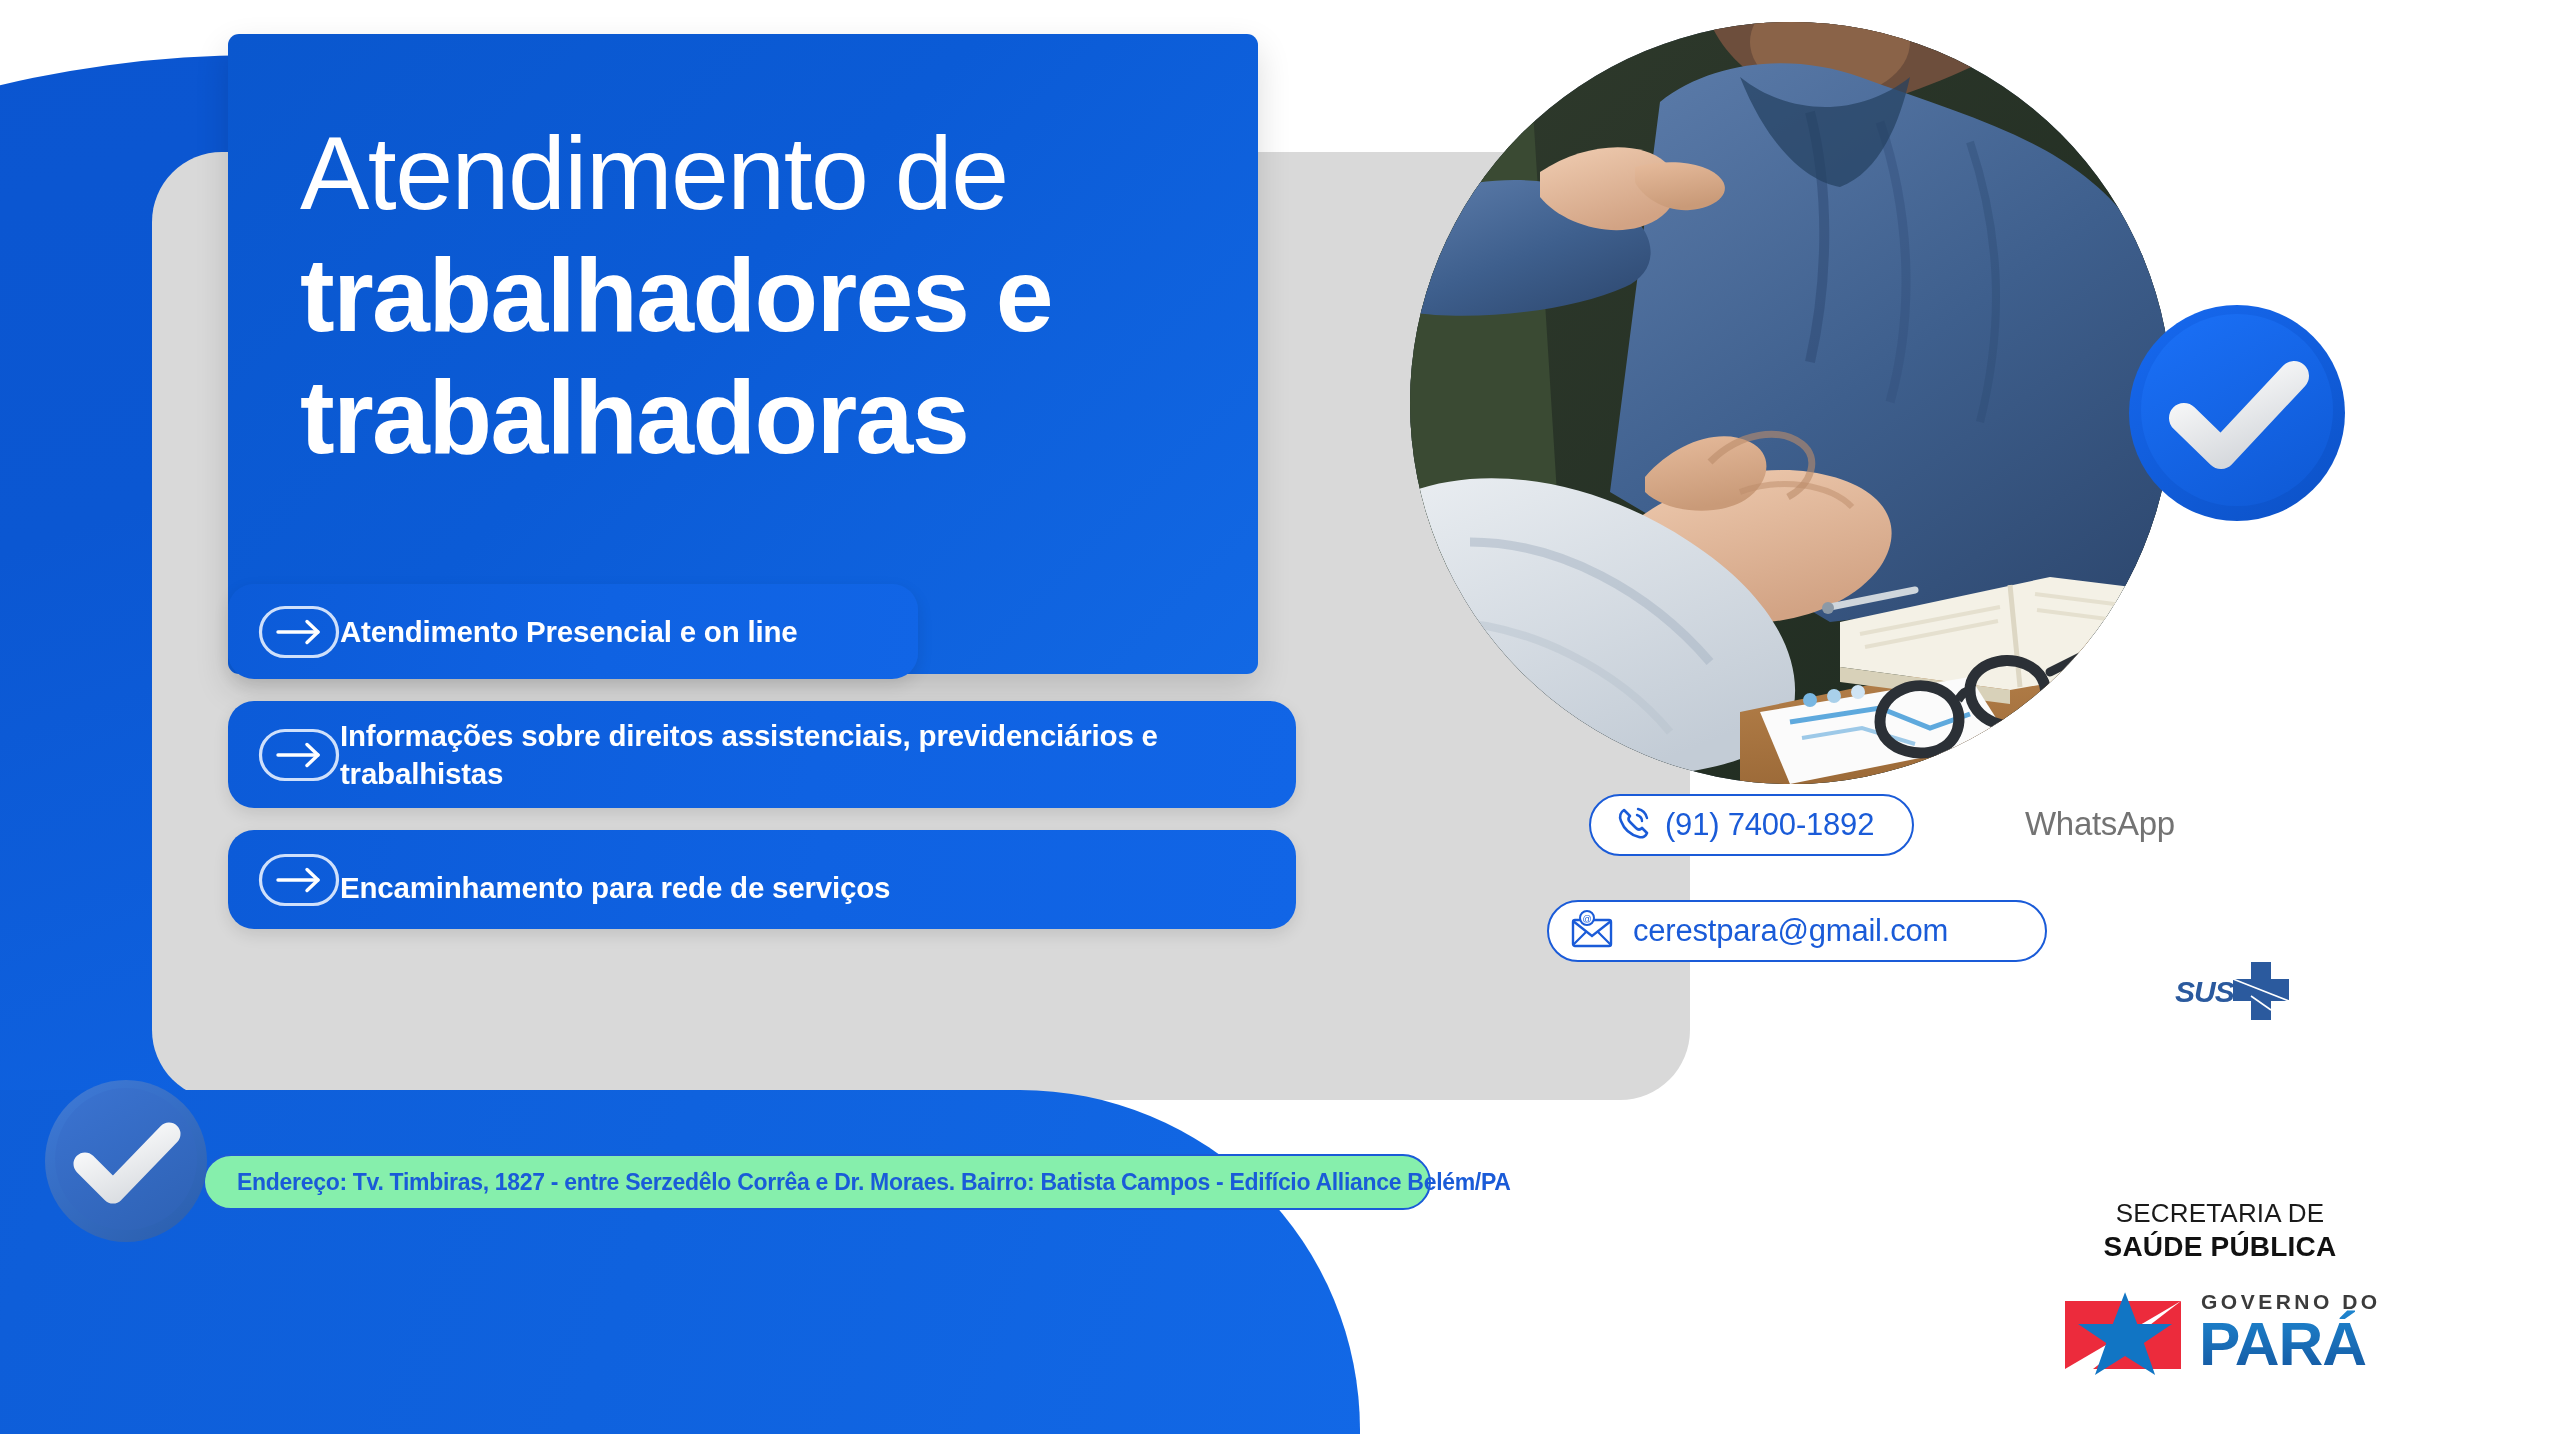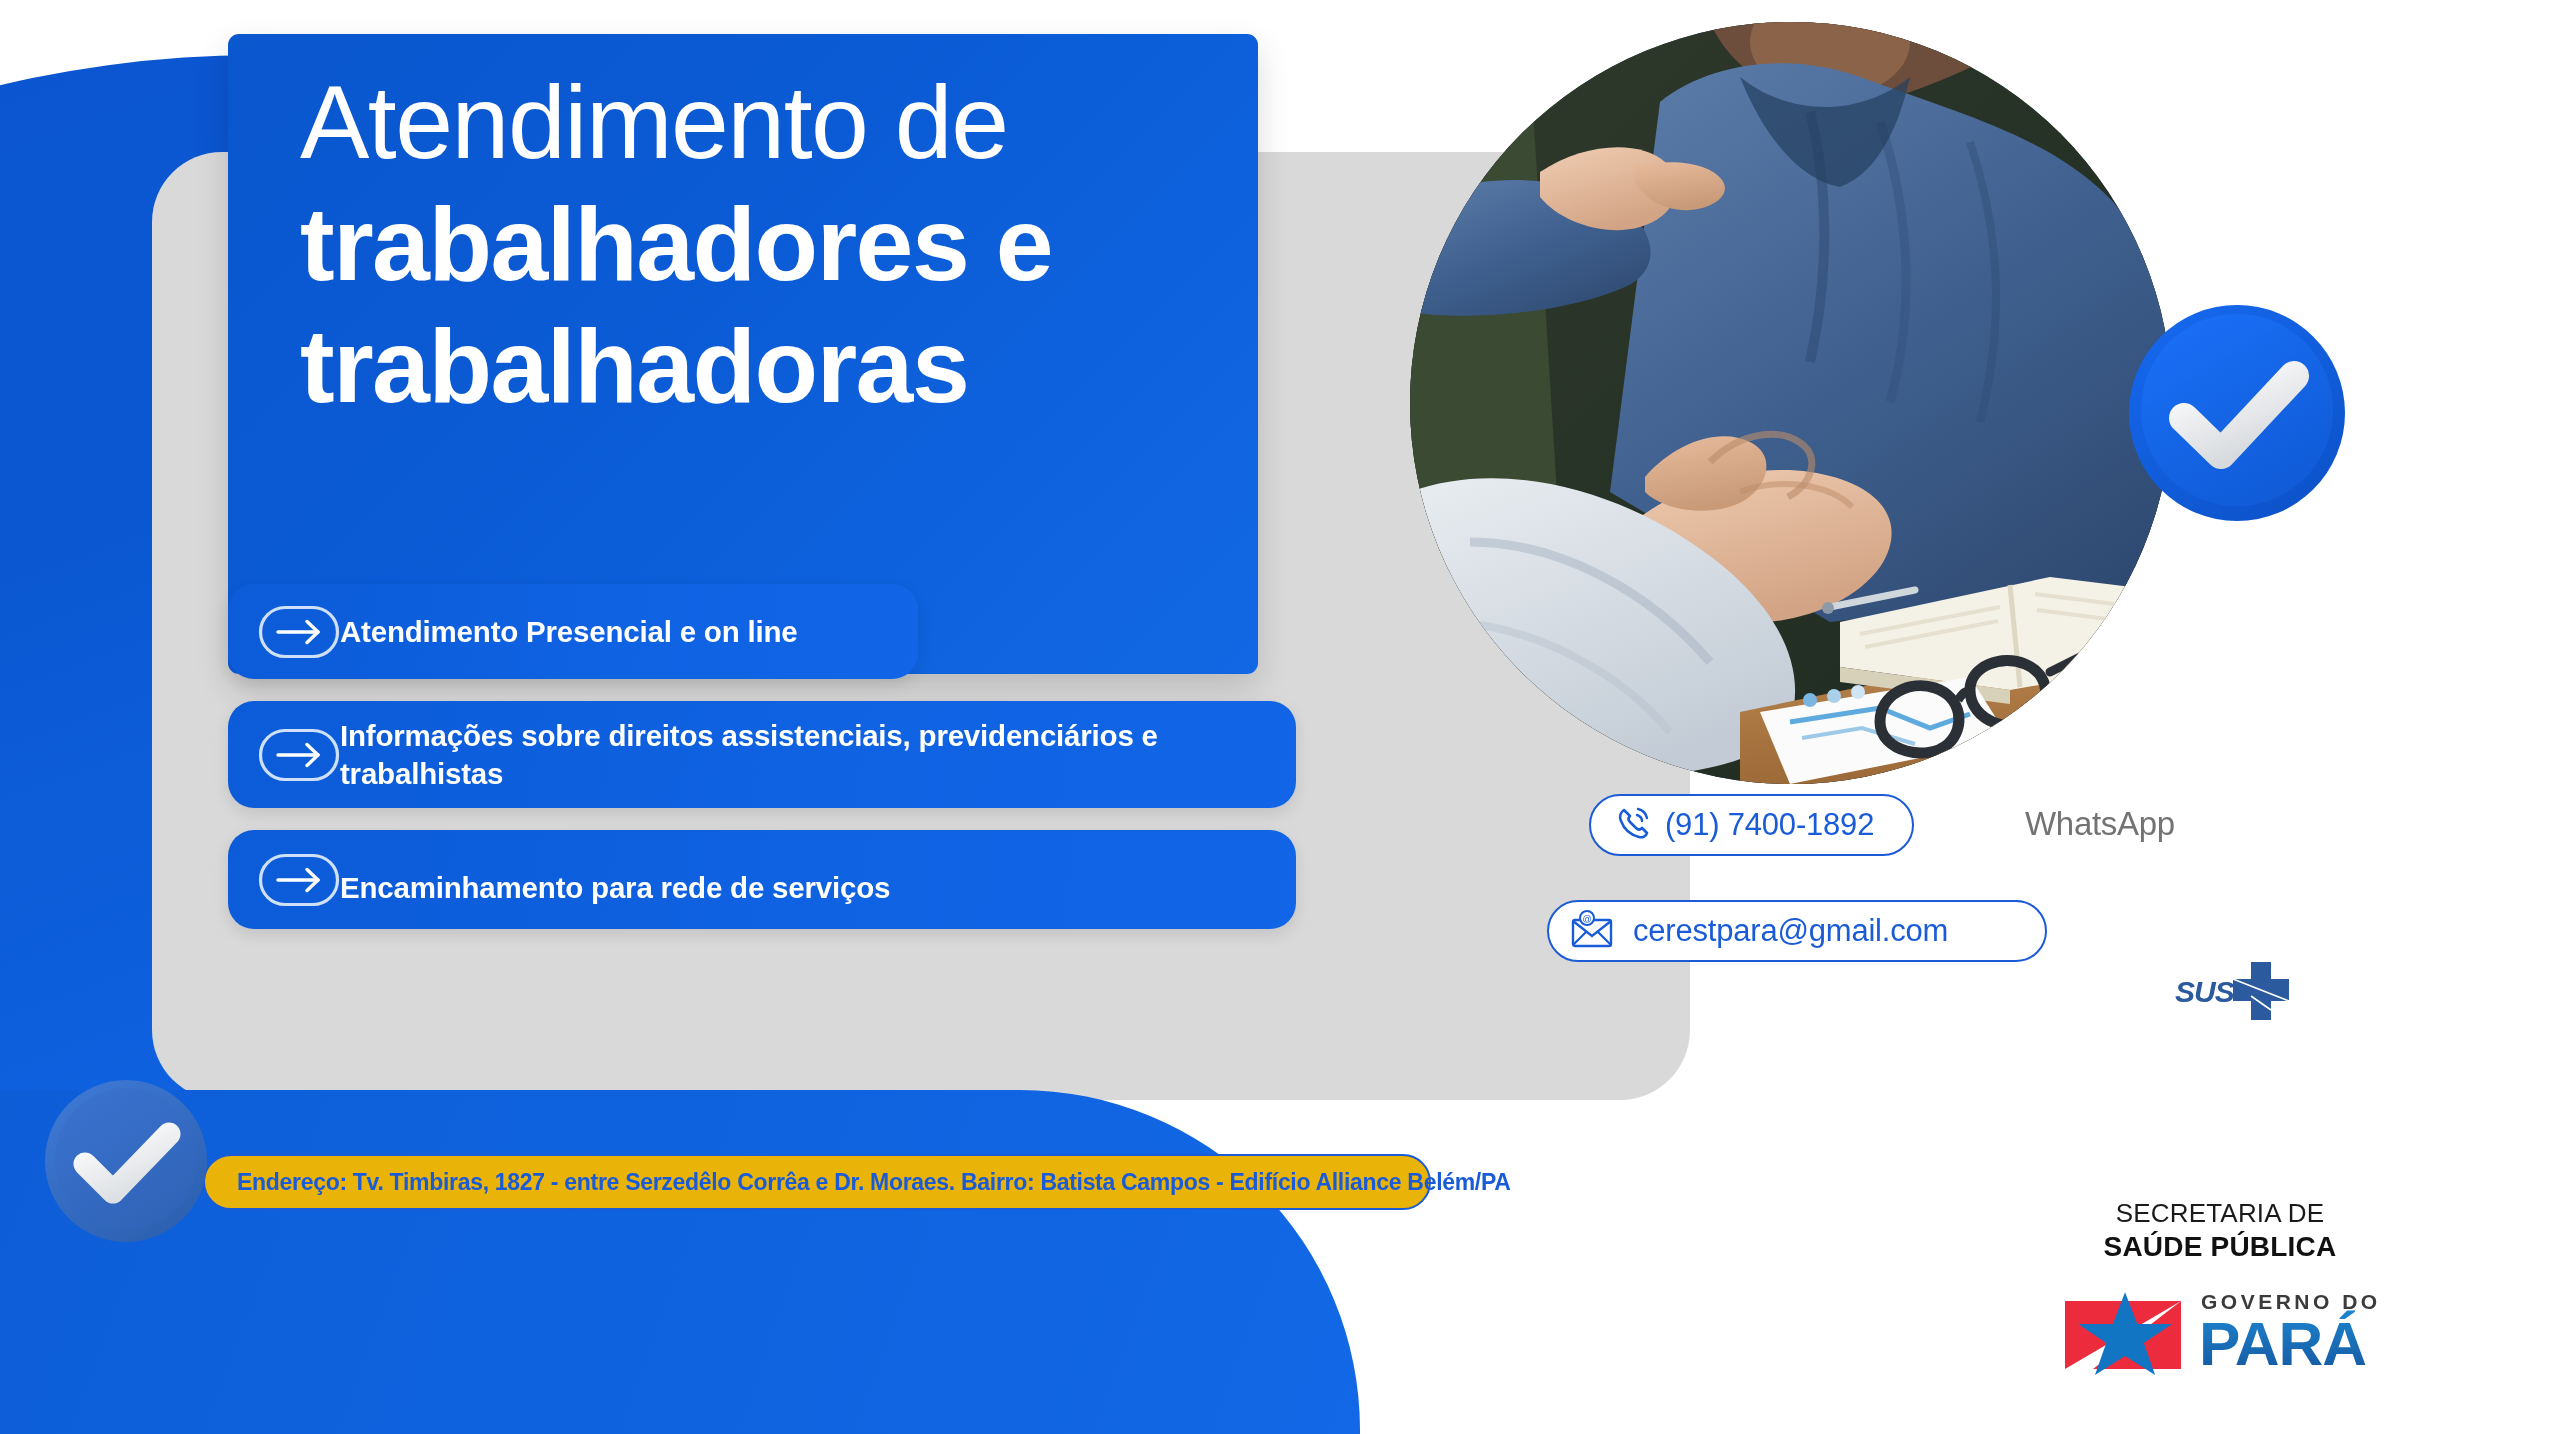--- a/index.html
+++ b/index.html
@@ -26,21 +26,21 @@
     position:absolute; left:152px; top:152px; width:1538px; height:948px;
     background:#D9D9D9; border-radius:70px 0 70px 70px;
   }
 
   
   .title-card{
     position:absolute; left:228px; top:34px; width:1030px; height:640px;
     background:linear-gradient(135deg,#0A57CE 0%,#0B5BD6 45%,#1268E4 100%);
     border-radius:11px;
     box-shadow:0 14px 34px rgba(0,0,0,.14);
-    padding:35px 0 0 72px;
+    padding:86px 0 0 72px;
   }
   .title-line{ color:#fff; line-height:1.02; letter-spacing:-1.5px; }
   .title-thin{ font-size:104px; font-weight:300; }
   .title-bold{ font-size:104px; font-weight:800; margin-top:16px; }
 
   
   .bullets{ position:absolute; left:228px; top:584px; width:1080px; }
   .pill{
     position:relative;
     background:linear-gradient(100deg,#0C5BD8 0%,#0F62E2 55%,#1165E6 100%);
@@ -56,21 +56,21 @@
   .pill.w4{ width:1068px; height:99px;align-items:flex-end; }
   .arrow-ico{ flex:0 0 auto; width:82px; height:54px; }
   .pill-text{
     color:#ffffff; font-size:29.5px; font-weight:700; line-height:1.28;
     letter-spacing:-.2px;
   }
 
   
   .address-bar{
     position:absolute; left:203px; top:1154px; width:1228px; height:56px;
-    background:#eab308; border:2.5px solid #1A5BD8; border-radius:30px;
+    background:#86efac; border:2.5px solid #1A5BD8; border-radius:30px;
     display:flex; align-items:center; padding-left:32px;
   }
   .address-text{ color:#1A5BD8; font-size:23px; font-weight:600; letter-spacing:-.3px; white-space:nowrap; }
 
   
   .photo-circle{
     position:absolute; left:1410px; top:22px; width:762px; height:762px;
     border-radius:50%; overflow:hidden;
     background:#2b3b52;
   }

